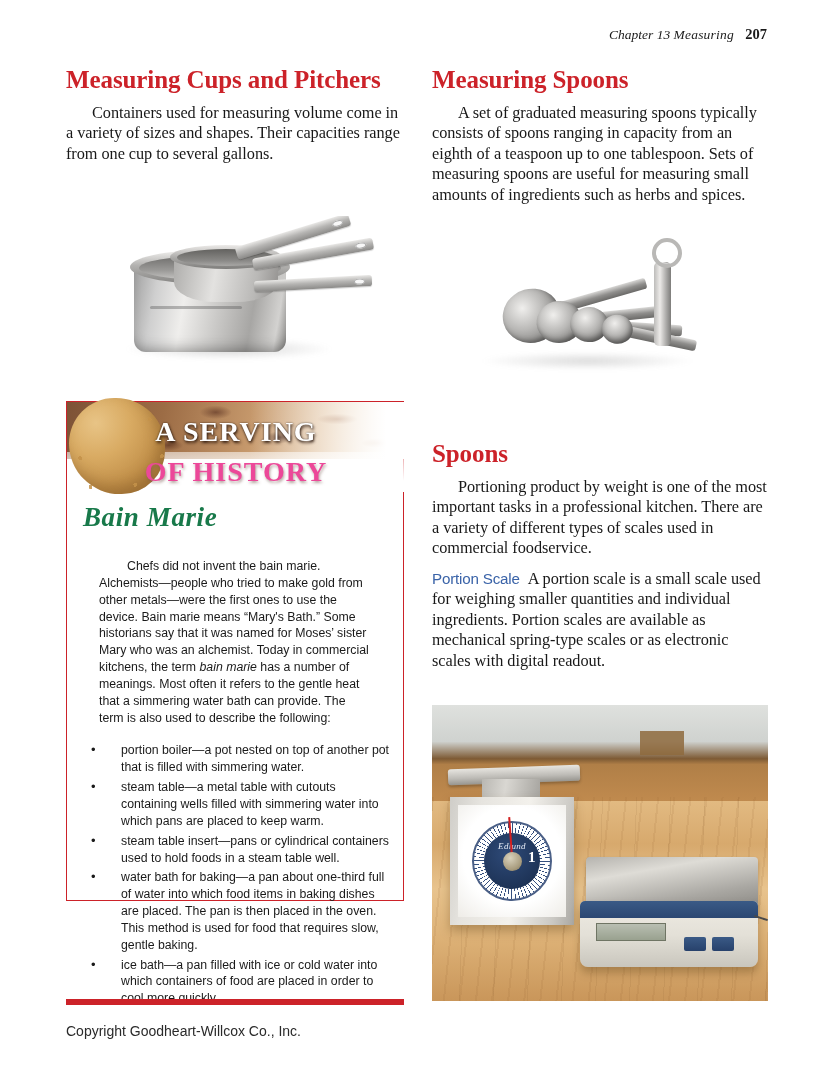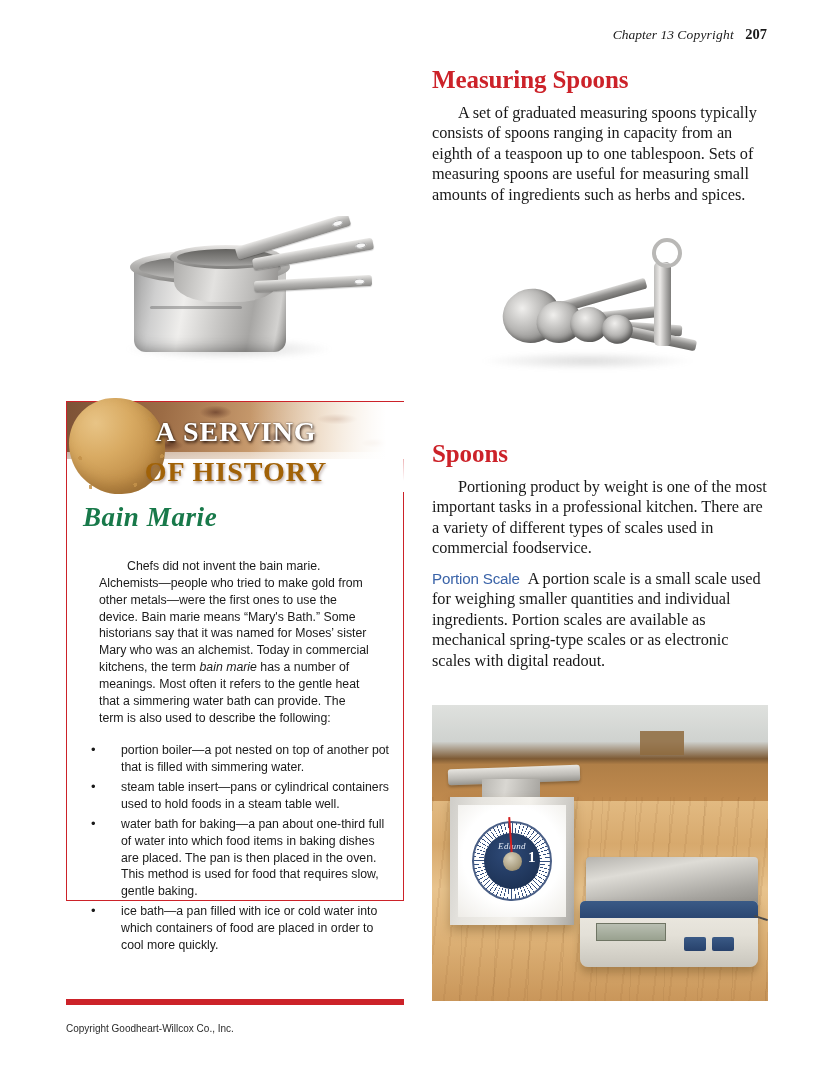--- a/index.html
+++ b/index.html
@@ -216,21 +216,21 @@
     font-family: "Liberation Serif", serif;
     font-weight: bold; font-size: 28px; letter-spacing: 1px;
     color: #ffffff;
     text-shadow: 1px 2px 3px rgba(40,20,10,.85), 0 0 2px rgba(0,0,0,.6);
   }
   .banner-sub {
     position: absolute; left: 0; top: 54px; width: 338px;
     text-align: center; z-index: 5;
     font-family: "Liberation Serif", serif;
     font-weight: bold; font-size: 28px; letter-spacing: 1px;
-    color: #a16207;
+    color: #ec4899;
     text-shadow: 1px 2px 3px rgba(120,90,80,.55);
   }
   .sb-title {
     position: absolute; left: 16px; top: 100px;
     font-family: "Liberation Serif", serif;
     font-style: italic; font-weight: bold;
     font-size: 27px; color: #18794a;
     letter-spacing: .6px;
   }
   .sb-body {
@@ -349,34 +349,38 @@
   #dbtn2 { left: 280px; }
   .digi-cord {
     position: absolute; left: 322px; top: 212px; width: 14px; height: 2px;
     background: #4a4a4a; transform: rotate(18deg);
   }
 
   
   .footer {
     position: absolute; left: 66px; top: 1023px;
     font-family: "Liberation Sans", sans-serif;
-    font-size: 10px; color: #2a2a2a;
+    font-size: 14px; color: #2a2a2a;
   }
 </style>
 </head>
 <body>
 
 <div class="page">
 
   <div class="runhead">
     <span class="ch">Chapter 13</span>
-    <span class="sw">Copyright</span>
+    <span class="sw">Measuring</span>
     <span class="pg">207</span>
   </div>
 
+  <div class="col-left">
+    <h2 class="sec">Measuring Cups and Pitchers</h2>
+    <p class="body">Containers used for measuring volume come in a variety of sizes and shapes. Their capacities range from one cup to several gallons.</p>
+  </div>
 
   <div class="photo" id="photo-cups">
     <div class="cup-shadow"></div>
     <div class="cup-big"></div>
     <div class="cup-big-rim"></div>
     <div class="cup-big-bowl"></div>
     <div class="cup-mid"></div>
     <div class="cup-mid-rim"></div>
     <div class="cup-mid-bowl"></div>
     <div class="handle" id="h1"></div>
@@ -415,20 +419,21 @@
     <div class="banner"></div>
     <div class="banner-fade"></div>
     <div class="spice-pile"></div>
     <div class="banner-title">A SERVING</div>
     <div class="banner-sub">OF HISTORY</div>
     <div class="sb-title">Bain Marie</div>
     <div class="sb-body">
       <p>Chefs did not invent the bain marie. Alchemists—people who tried to make gold from other metals—were the first ones to use the device. Bain marie means “Mary's Bath.” Some historians say that it was named for Moses’ sister Mary who was an alchemist. Today in commercial kitchens, the term <i>bain marie</i> has a number of meanings. Most often it refers to the gentle heat that a simmering water bath can provide. The term is also used to describe the following:</p>
       <ul class="sb-list">
         <li>portion boiler—a pot nested on top of another pot that is filled with simmering water.</li>
+        <li>steam table—a metal table with cutouts containing wells filled with simmering water into which pans are placed to keep warm.</li>
         <li>steam table insert—pans or cylindrical containers used to hold foods in a steam table well.</li>
         <li>water bath for baking—a pan about one-third full of water into which food items in baking dishes are placed. The pan is then placed in the oven. This method is used for food that requires slow, gentle baking.</li>
         <li>ice bath—a pan filled with ice or cold water into which containers of food are placed in order to cool more quickly.</li>
       </ul>
     </div>
   </div>
   <div id="sidebar-rule"></div>
 
   <div class="col-right" style="top:440px;">
     <h2 class="sec">Spoons</h2>

